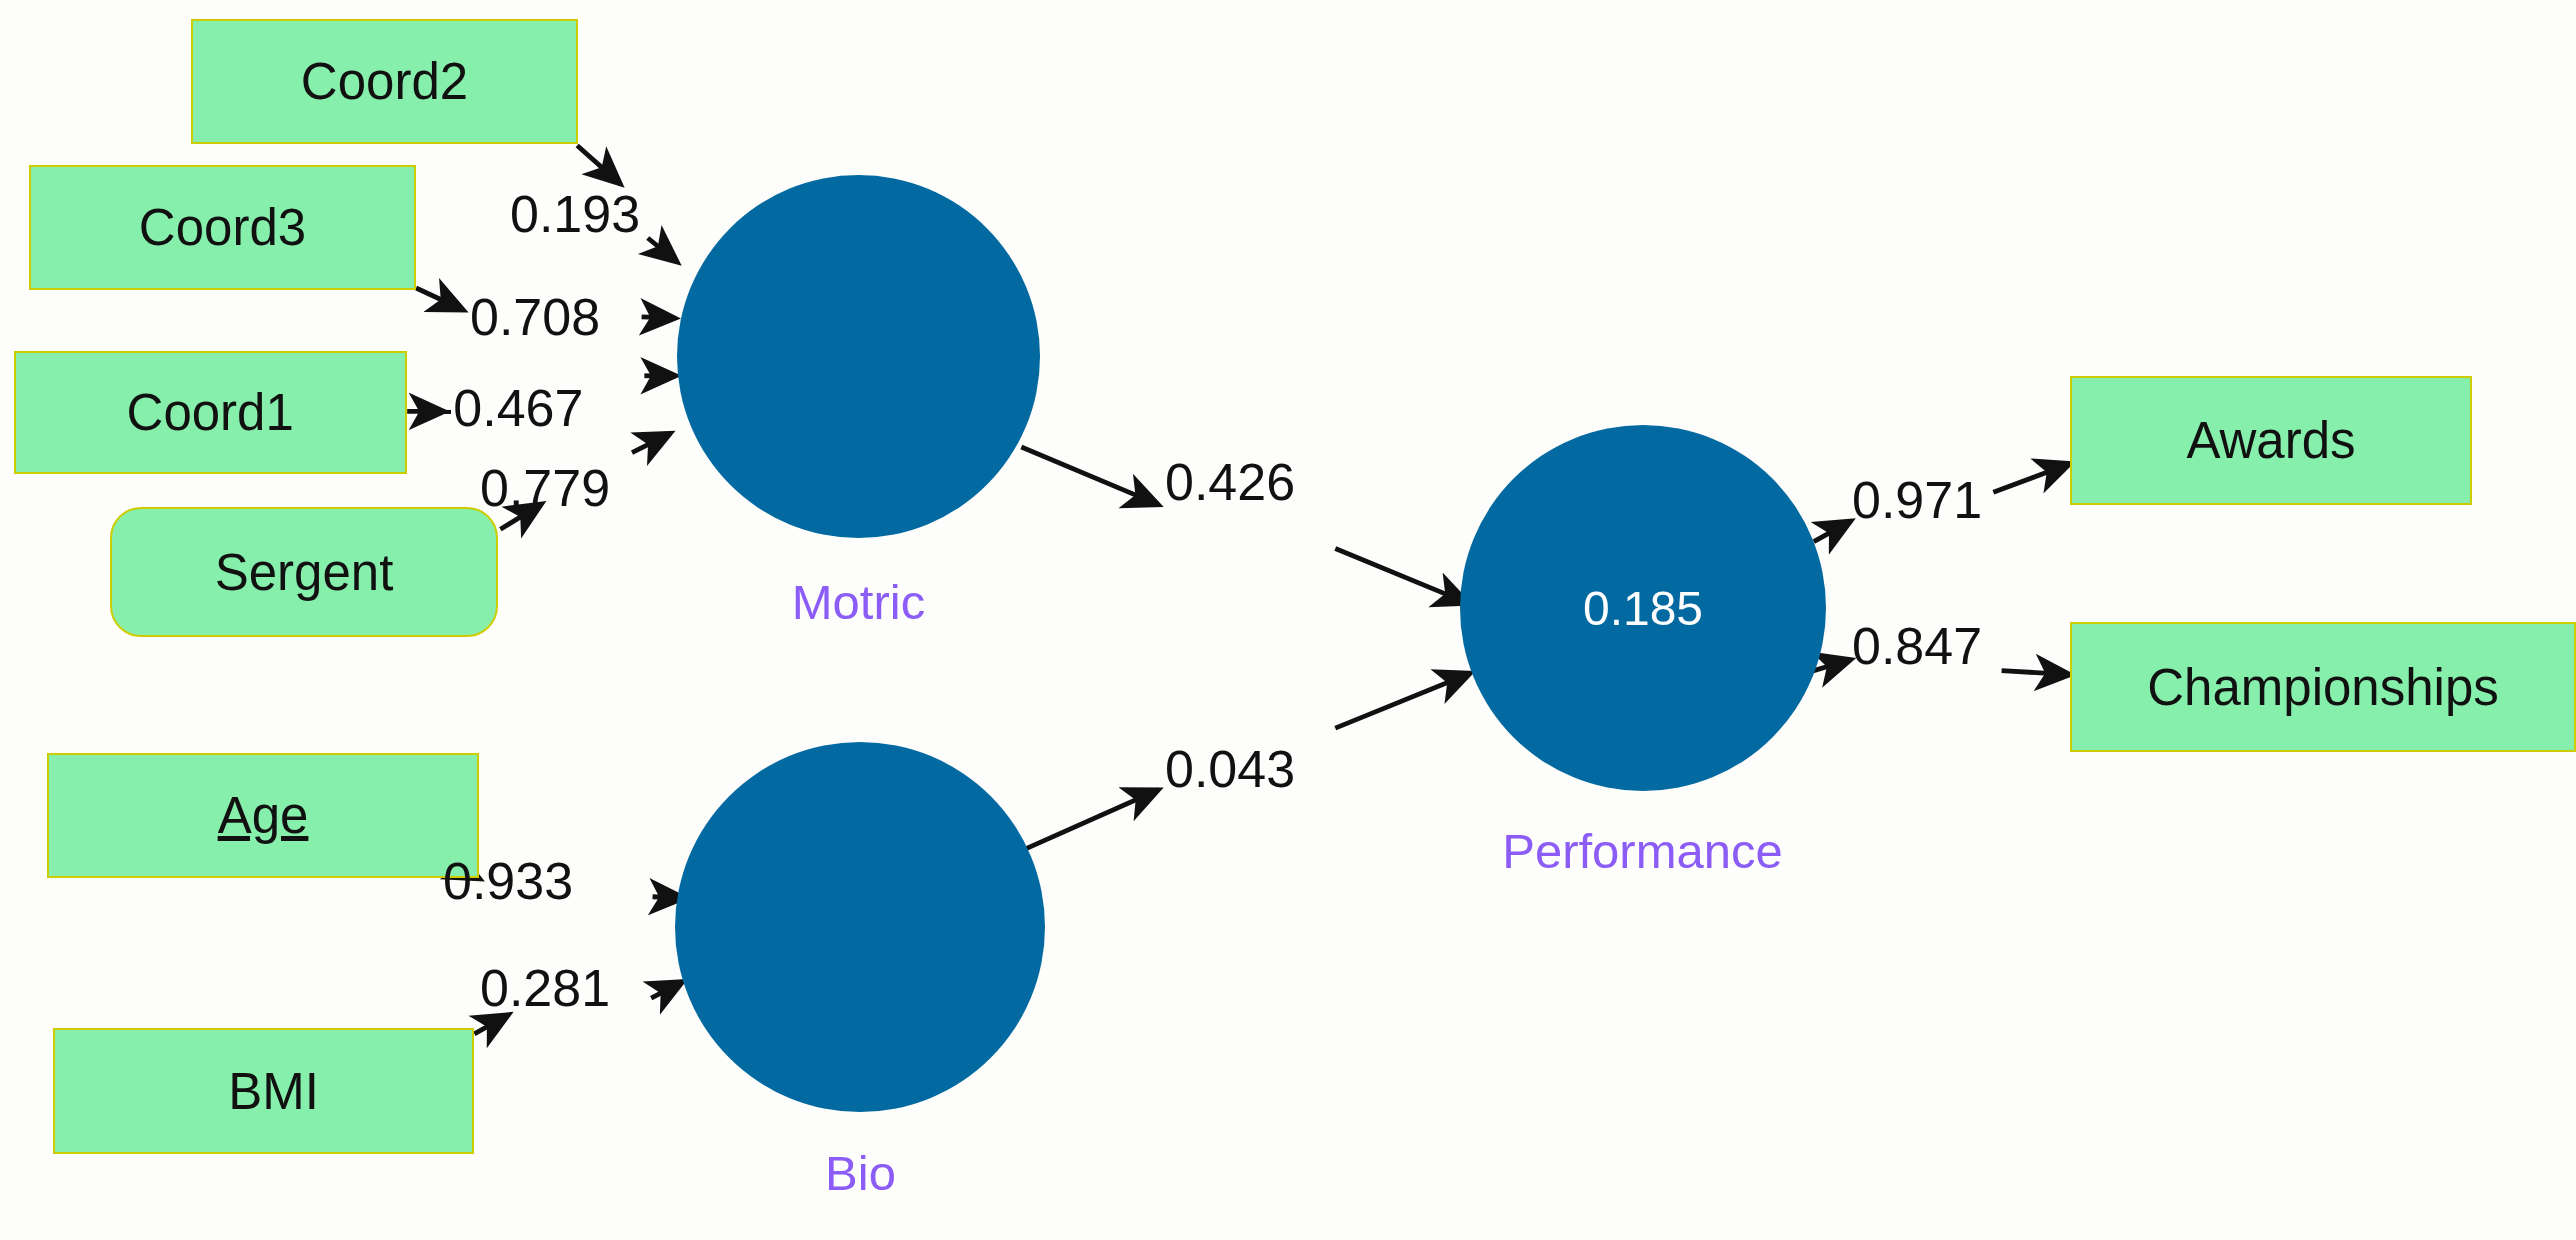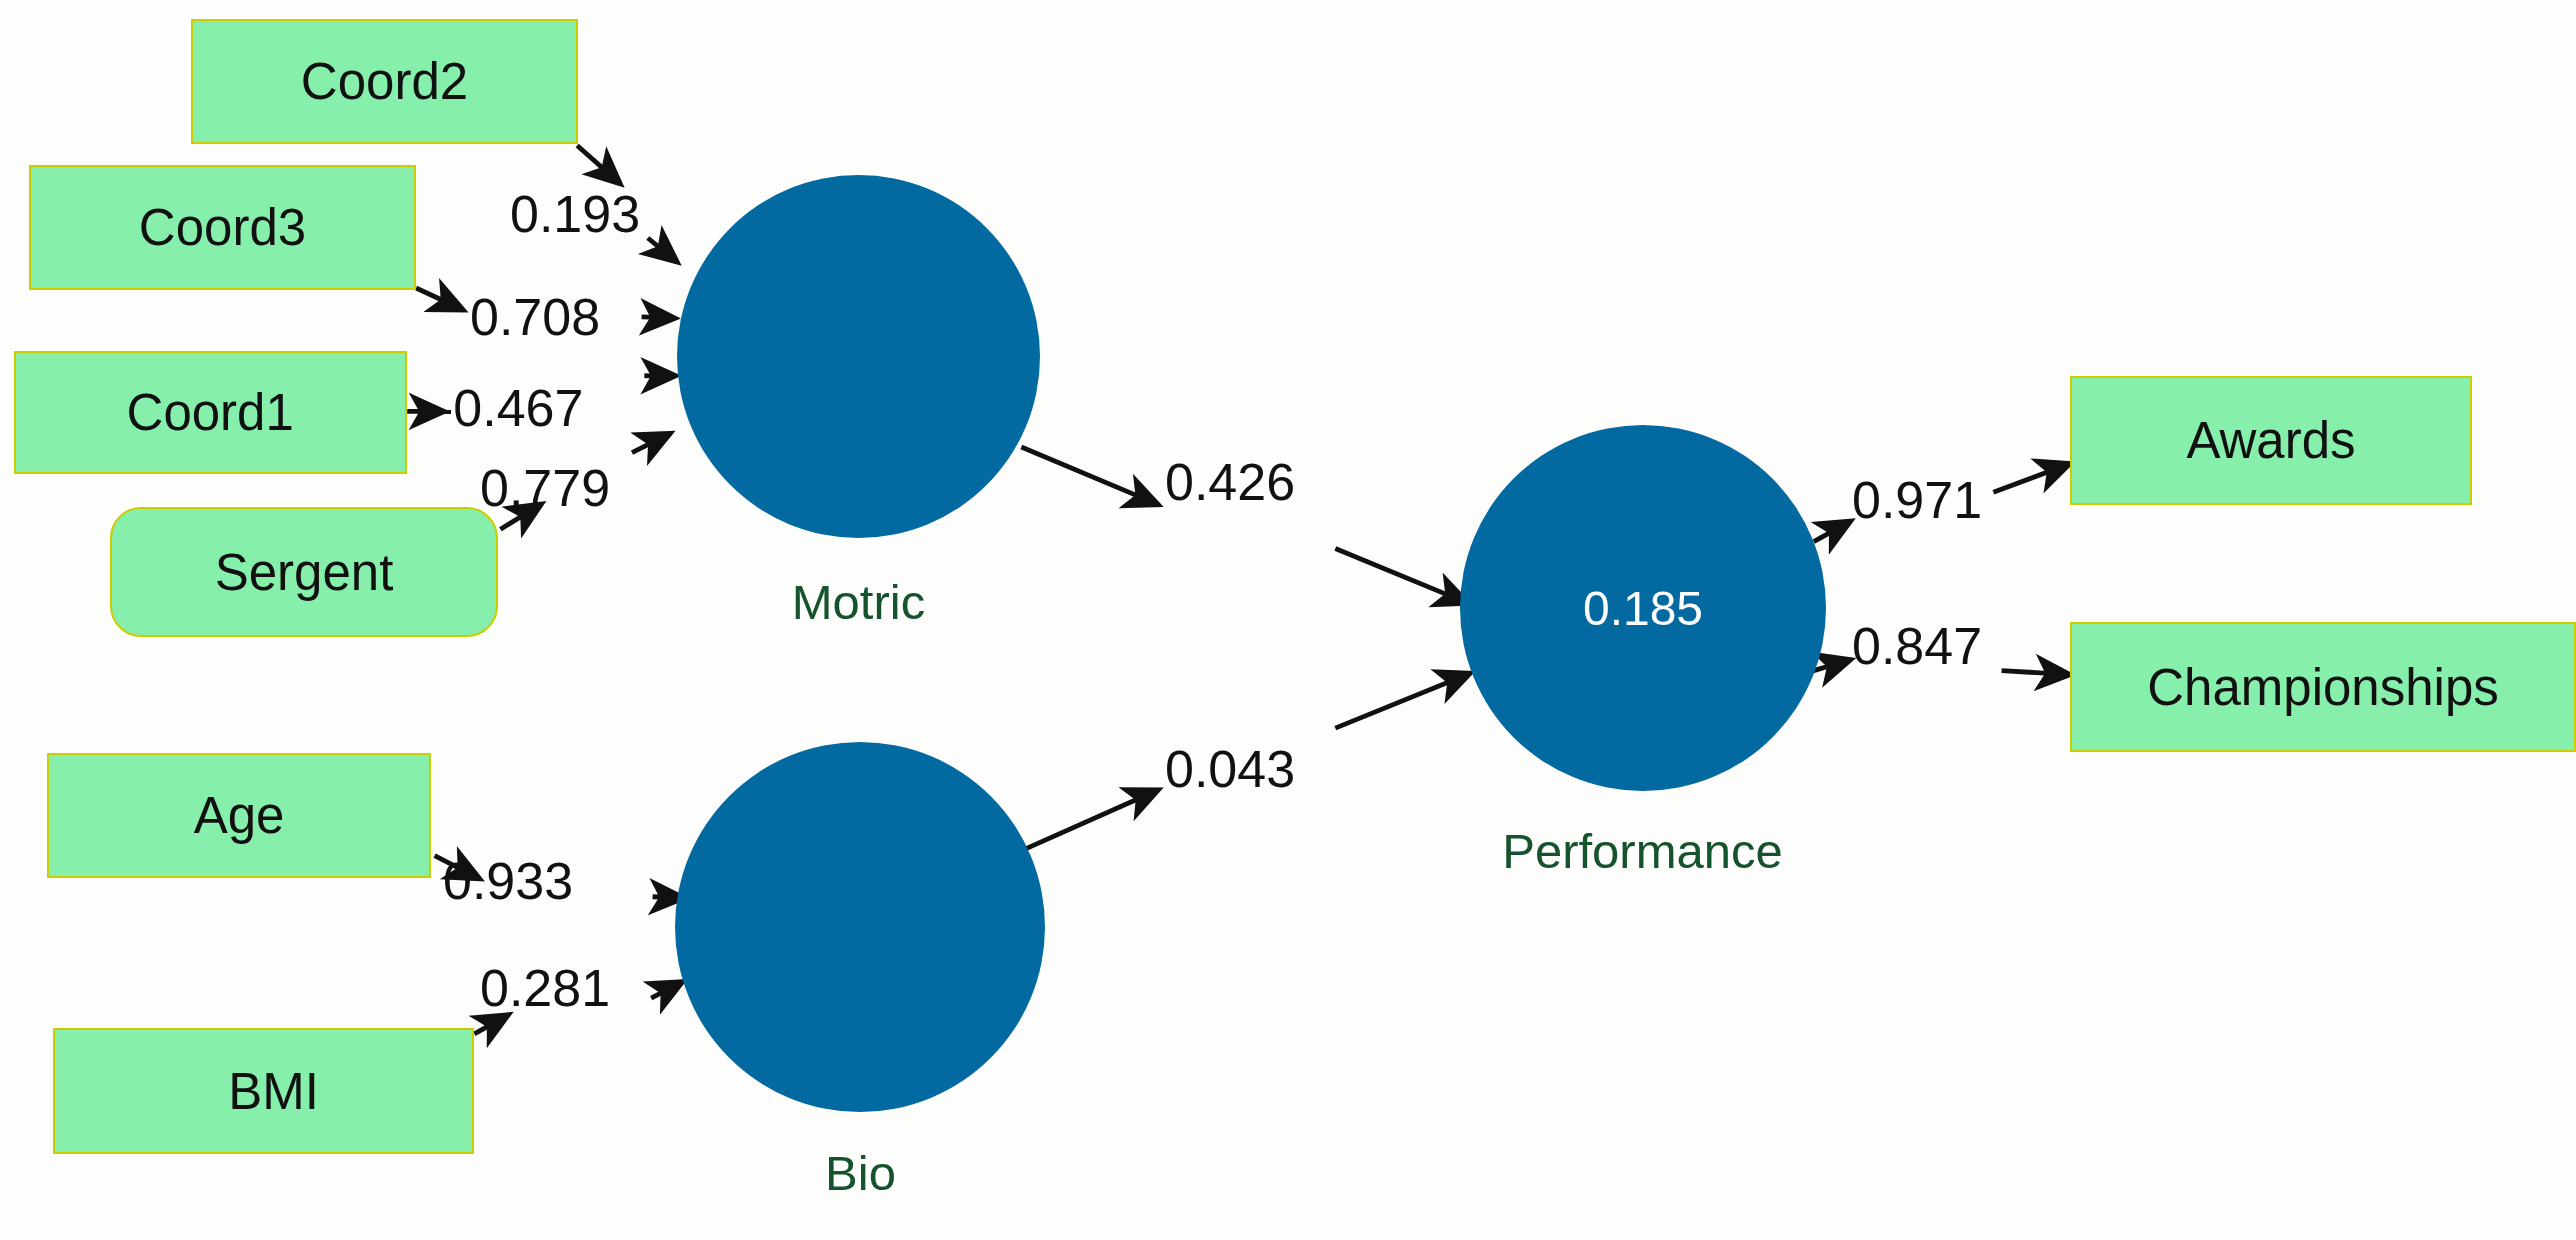--- a/index.html
+++ b/index.html
@@ -48,21 +48,21 @@
     display: flex;
     align-items: center;
     justify-content: center;
     color: #ffffff;
     font-size: 48px;
     font-family: "Liberation Sans", sans-serif;
     z-index: 4;
   }
   .circle-caption {
     position: absolute;
-    color: #14532d;
+    color: #8b5cf6;
     font-size: 49px;
     font-family: "Liberation Sans", sans-serif;
     text-align: center;
     white-space: nowrap;
     z-index: 6;
   }
   
   .coef {
     position: absolute;
     color: #111111;
@@ -128,21 +128,21 @@
   </div>
 
   <div class="node-box" style="left:13.7px; top:351px; width:393px; height:123px;">
     <span>Coord1</span>
   </div>
 
   <div class="node-box" style="left:110px; top:507px; width:388px; height:130px;border-radius:31px;">
     <span>Sergent</span>
   </div>
 
-  <div class="node-box" style="left:47px; top:753px; width:384px; height:125px;">
+  <div class="node-box" style="left:47px; top:753px; width:432px; height:125px;text-decoration:underline;">
     <span>Age</span>
   </div>
 
   <div class="node-box" style="left:53px; top:1028px; width:421px; height:126px;padding-left:20px;">
     <span>BMI</span>
   </div>
 
   <div class="node-box" style="left:2070px; top:376px; width:402px; height:129px;">
     <span>Awards</span>
   </div>

